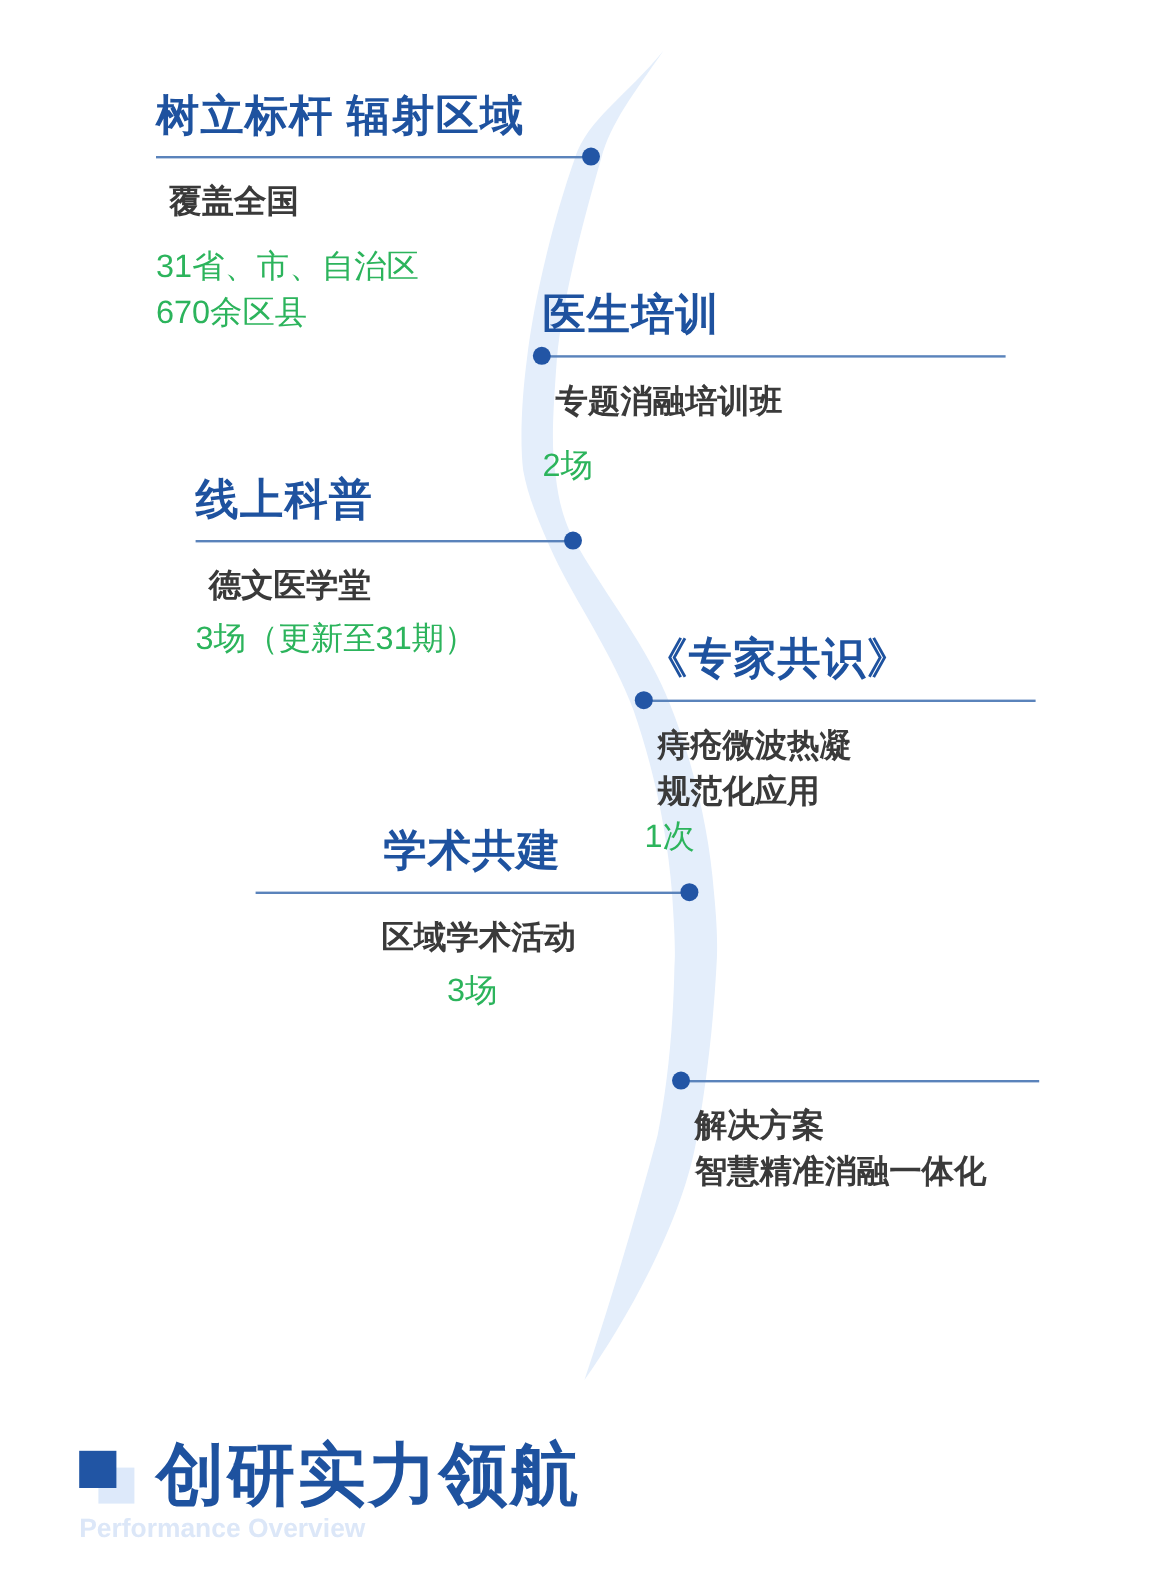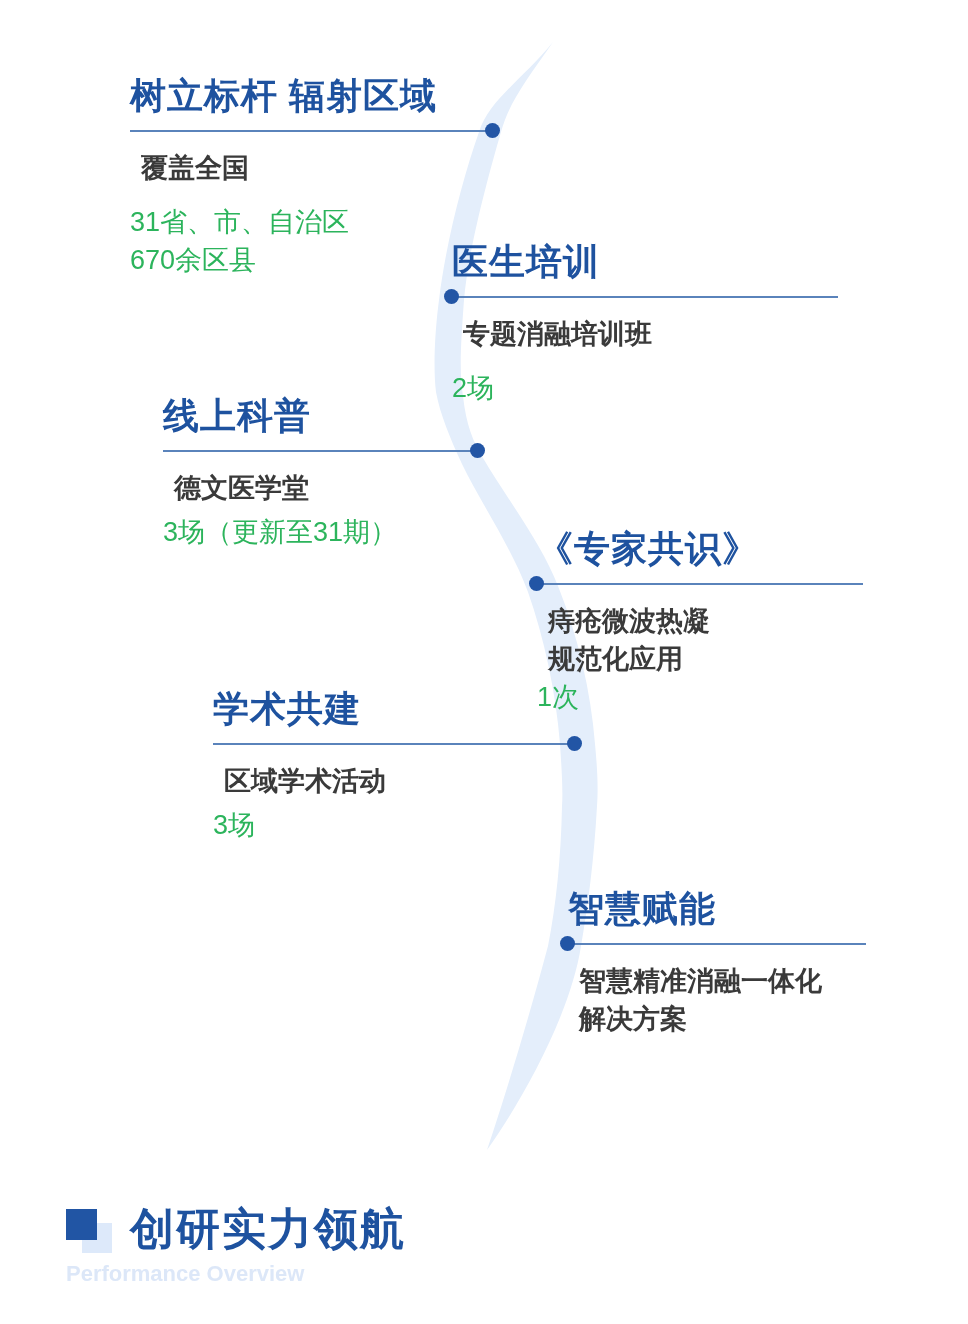--- a/index.html
+++ b/index.html
@@ -50,30 +50,30 @@
   .ms-body{margin-top:17px;font-size:27px;line-height:38px;}
   .ms-body .dark{color:var(--text-dark);font-weight:600;margin-left:11px;}
   .ms-body .green{color:var(--accent-green);font-weight:500;}
   .mt16{margin-top:16px;}
   .mt6{margin-top:6px;}
 
   #sec1{left:130px;top:74px;width:362px;}
   #sec2{left:452px;top:240px;width:386px;}
   #sec3{left:163px;top:394px;width:314px;}
   #sec4{left:537px;top:527px;width:326px;}
-  #sec5{left:213px;top:687px;width:361px;}
+  #sec5{left:213px;top:687px;width:361px;text-align:center;}
   #sec6{left:568px;top:887px;width:298px;}
 
   
   .sq{position:absolute;}
   .sq.dark{left:66px;top:1209px;width:31px;height:31px;background:var(--square-dark);z-index:3;}
   .sq.light{left:82px;top:1223px;width:30px;height:30px;background:var(--square-light);z-index:2;}
   .footer-title{
     position:absolute;left:130px;top:1203px;z-index:3;
-    font-size:44px;font-weight:700;line-height:52px;
+    font-size:57px;font-weight:700;line-height:52px;
     color:var(--title-blue);letter-spacing:2px;white-space:nowrap;
   }
   .footer-sub{
     position:absolute;left:66px;top:1256px;z-index:1;
     font-size:22px;font-weight:600;line-height:36px;
     color:var(--footer-sub);white-space:nowrap;
   }
 </style>
 </head>
 <body>
@@ -155,27 +155,26 @@
     <div class="ms-rule">
       <span class="dot"></span>
     </div>
     <div class="ms-body">
       <div class="dark">区域学术活动</div>
       <div class="green mt6">3场</div>
     </div>
   </section>
 
   <section class="ms right" id="sec6">
-    <h2 class="ms-title">智慧赋能</h2>
     <div class="ms-rule">
       <span class="dot"></span>
     </div>
     <div class="ms-body">
+      <div class="dark">解决方案</div>
       <div class="dark">智慧精准消融一体化</div>
-      <div class="dark">解决方案</div>
     </div>
   </section>
 
   <span class="sq dark"></span>
   <span class="sq light"></span>
   <h1 class="footer-title">创研实力领航</h1>
   <div class="footer-sub">Performance Overview</div>
 
 </div>
 

